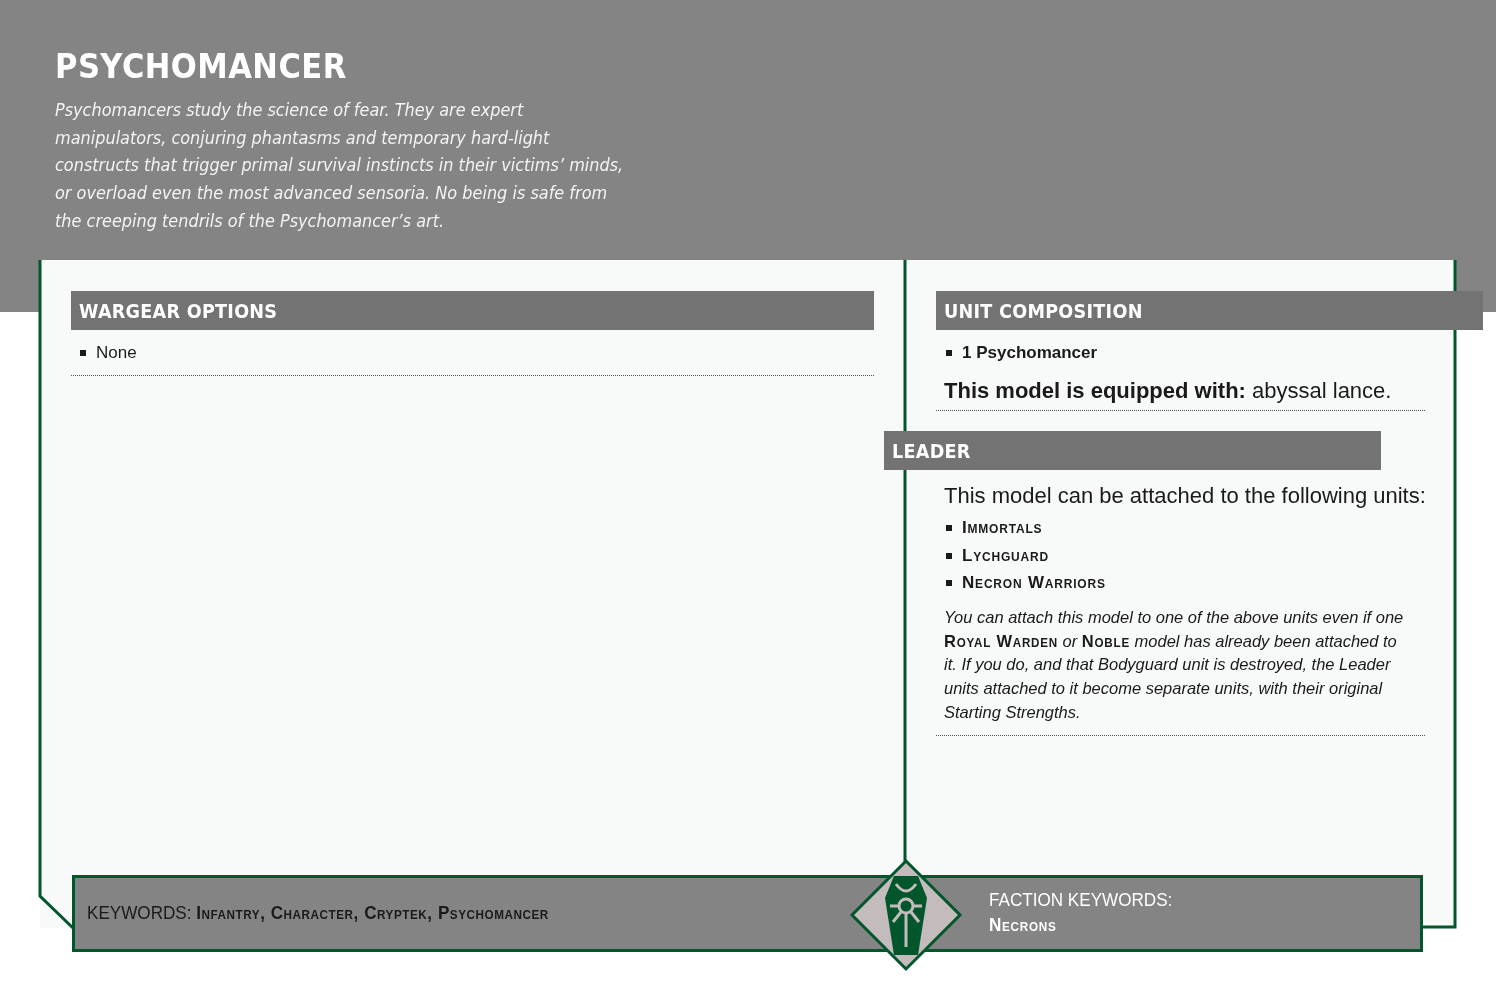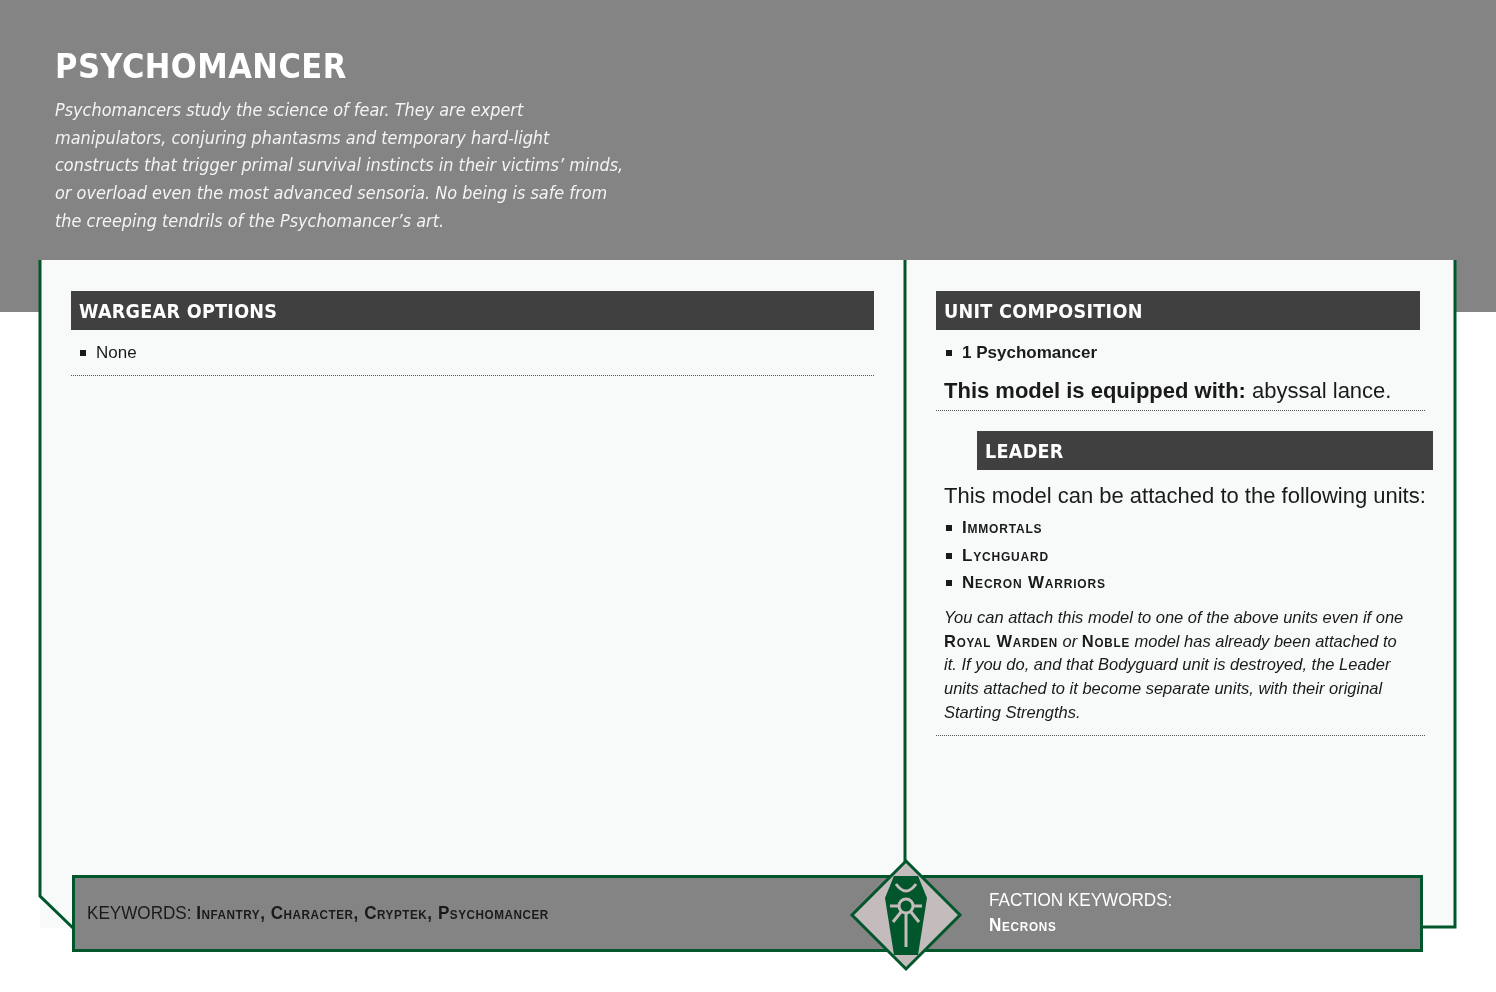--- a/index.html
+++ b/index.html
@@ -24,21 +24,21 @@
     font-family:"DejaVu Sans", sans-serif; font-style:italic;
     font-size:17.5px; line-height:27.7px; color:#f4f4f4;
     transform:scaleX(0.92); transform-origin:left top;
   }
   .card-bg {
     position:absolute; left:40px; top:260px; width:1415px; height:668px;
     background:#f8f9f9;
   }
   svg.frame { position:absolute; left:0; top:0; }
   .section-head {
-    position:absolute; height:39px; background:#404040; color:#ffffff;
+    position:absolute; height:39px; background:#737373; color:#ffffff;
     font-family:"DejaVu Sans", sans-serif; font-weight:bold; font-size:20px;
     line-height:40px; padding-left:8px; box-sizing:border-box; letter-spacing:0.3px;
   }
   .section-head span { display:inline-block; transform:scaleX(0.88); transform-origin:left center; }
   .bullet-row {
     position:absolute; font-size:17px; display:flex; align-items:center;
   }
   .sq { width:6px; height:6px; background:#1a1a1a; margin-right:10px; display:inline-block; }
   .dotted { position:absolute; border-top:1.5px dotted #555; height:0; }
   .bold { font-weight:bold; }
@@ -90,34 +90,34 @@
 
 <div class="section-head" style="left:71px; top:291px; width:803px;">
   <span>WARGEAR OPTIONS</span>
 </div>
 <div class="bullet-row" style="left:80px; top:343px;">
   <span class="sq"></span>
   <span>None</span>
 </div>
 <div class="dotted" style="left:71px; top:375px; width:803px;"></div>
 
-<div class="section-head" style="left:936px; top:291px; width:484px;">
+<div class="section-head" style="left:936px; top:291px; width:547px;">
   <span>UNIT COMPOSITION</span>
 </div>
 <div class="bullet-row bold" style="left:946px; top:343px;">
   <span class="sq"></span>
   <span>1 Psychomancer</span>
 </div>
 <div class="para" style="left:944px; top:378px;">
   <span class="bold">This model is equipped with:</span>
   <span>abyssal lance.</span>
 </div>
 <div class="dotted" style="left:936px; top:410px; width:489px;"></div>
 
-<div class="section-head" style="left:977px; top:431px; width:456px;">
+<div class="section-head" style="left:884px; top:431px; width:497px;">
   <span>LEADER</span>
 </div>
 <div class="para" style="left:944px; top:483px;">This model can be attached to the following units:</div>
 
 <div class="bullet-row" style="left:946px; top:518px;">
   <span class="sq"></span>
   <span class="sc">Immortals</span>
 </div>
 <div class="bullet-row" style="left:946px; top:546px;text-align:right;">
   <span class="sq"></span>

